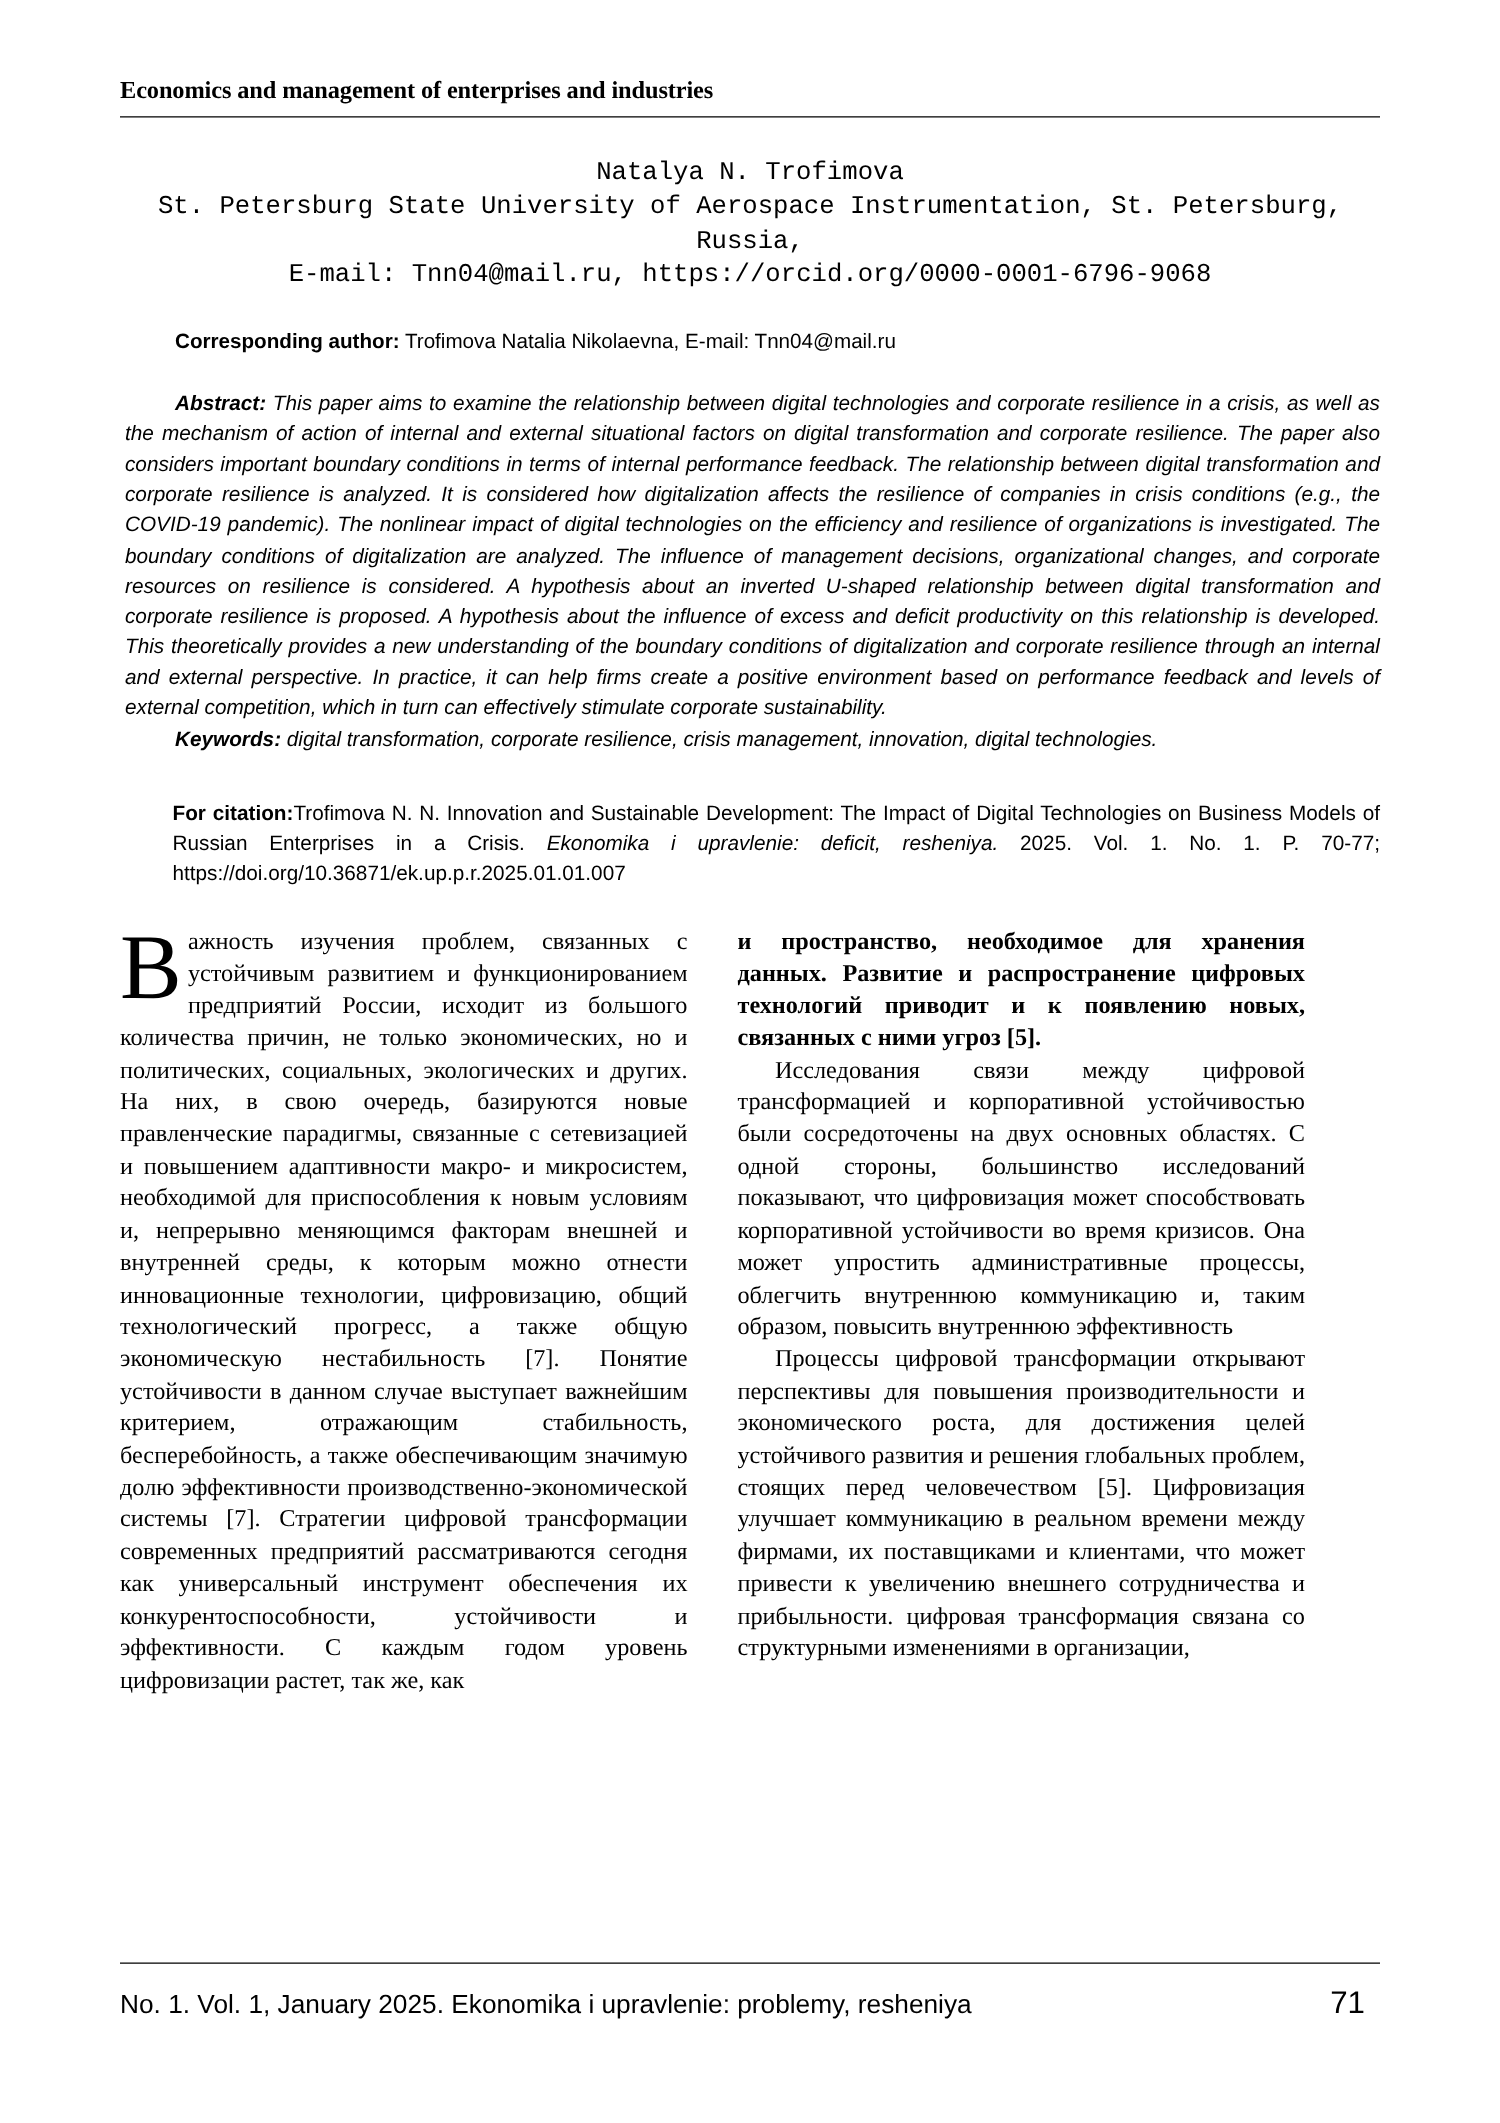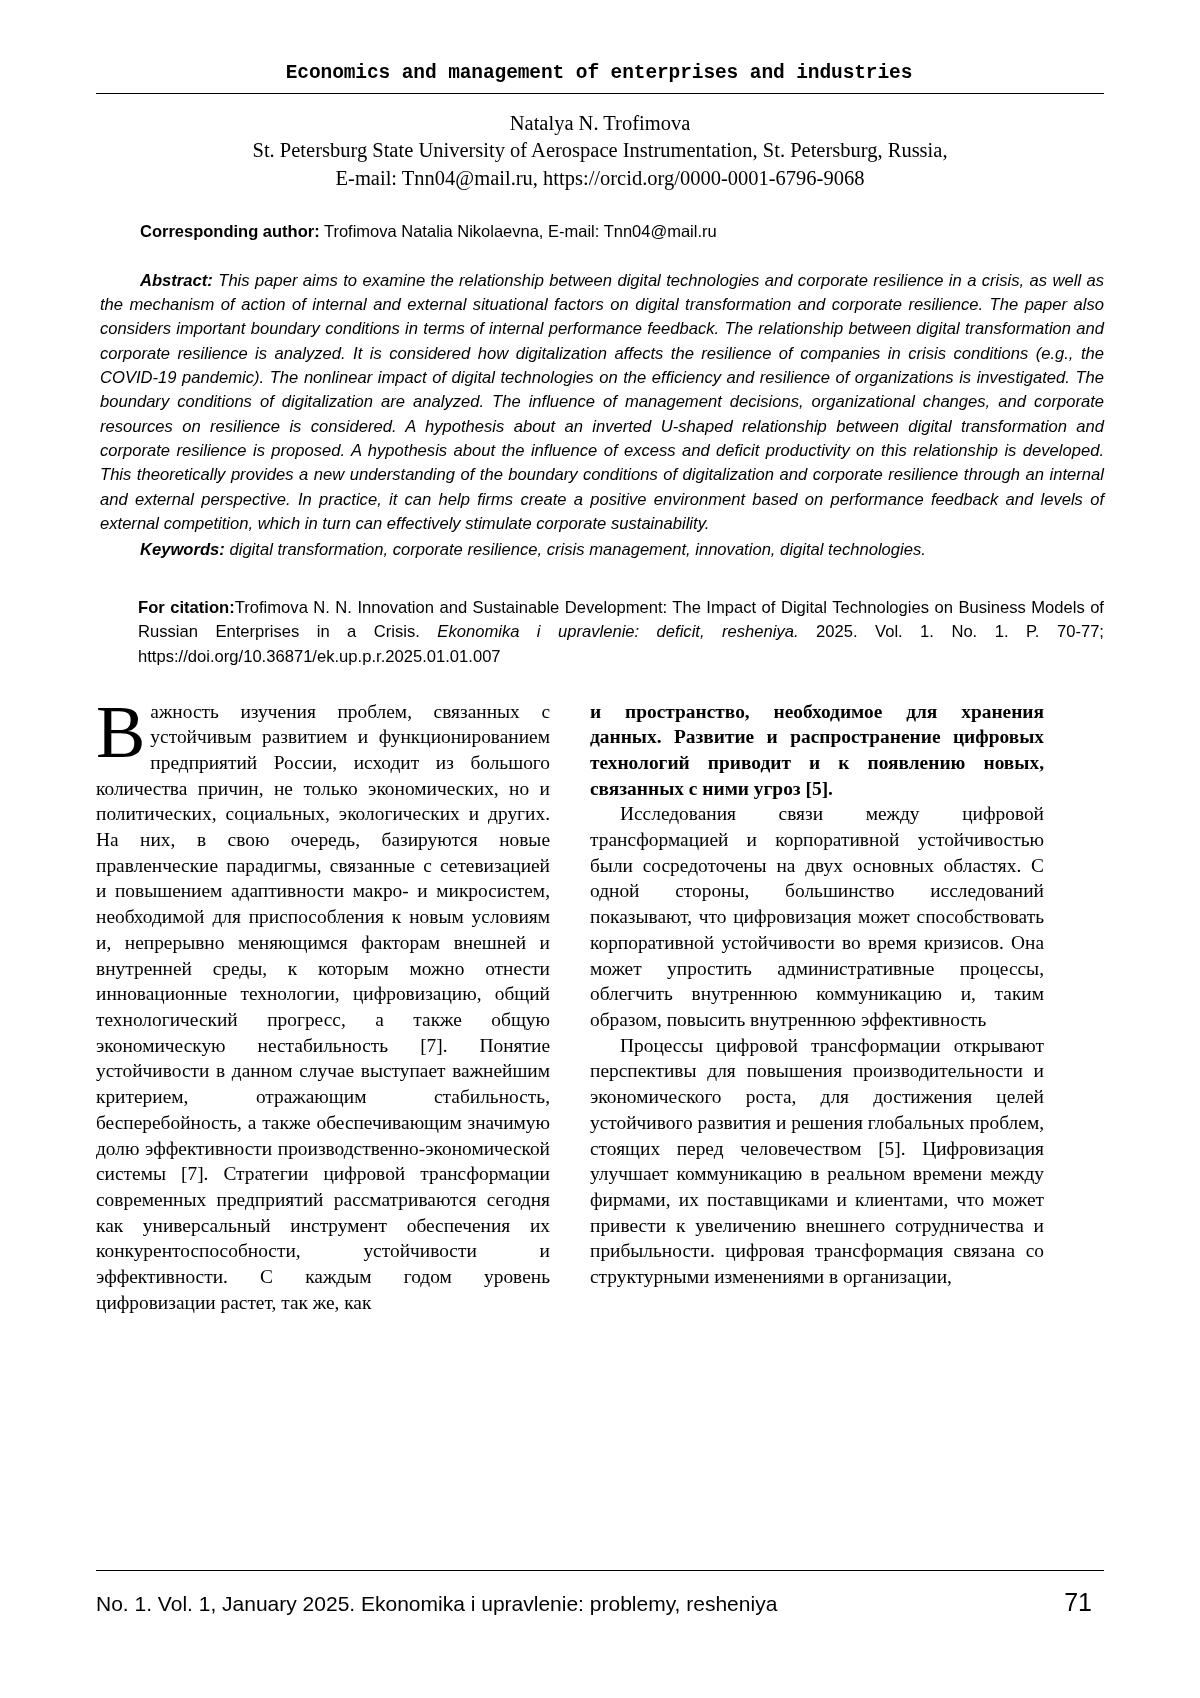--- a/index.html
+++ b/index.html
@@ -14,39 +14,39 @@
     color: #000000;
   }
   .page {
     position: relative;
     width: 1200px;
     height: 1698px;
     box-sizing: border-box;
     padding: 62px 96px 0 96px;
   }
   .running-head {
-    text-align: center;
-    font-family: Liberation Mono, monospace;
+    text-align: left;
+    font-family: Liberation Serif, serif;
     font-weight: bold;
     font-size: 19.5px;
     letter-spacing: -0.1px;
     color: #000;
     padding-right: 2px;
   }
   .rule {
     border: none;
     border-top: 1.6px solid #000;
     margin: 9px 0 0 0;
   }
   .author-block {
     text-align: center;
-    font-family: Liberation Serif, serif;
+    font-family: Liberation Mono, monospace;
     font-size: 20.5px;
     line-height: 1.33;
-    margin-top: 16px;
+    margin-top: 31px;
   }
   .author-block .ln {
     display: block;
   }
   .corresponding {
     font-family: "Liberation Sans", sans-serif;
     font-size: 16.5px;
     margin-top: 28px;
     padding-left: 44px;
     line-height: 1.4;

